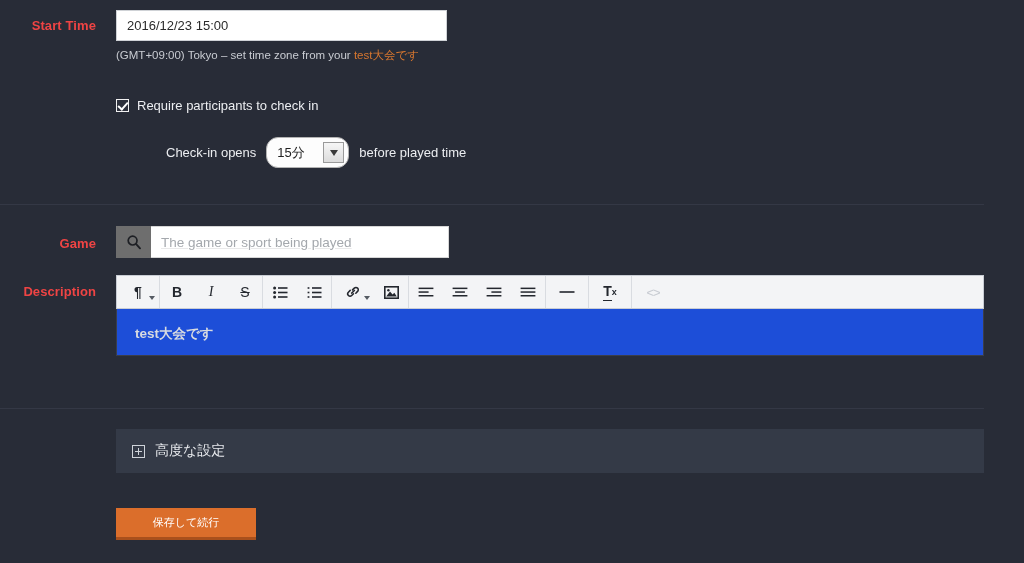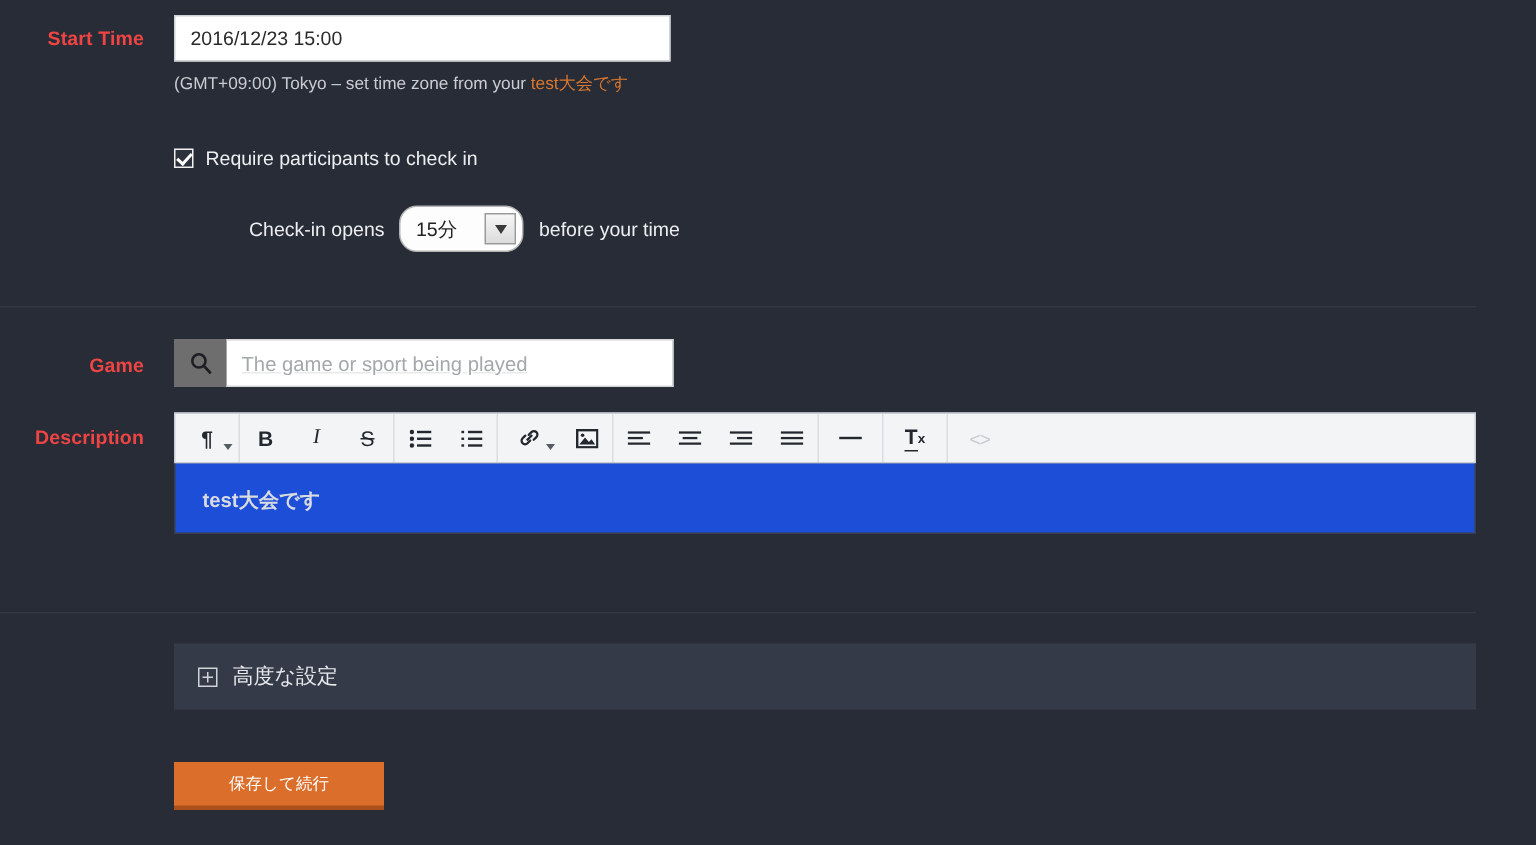--- a/index.html
+++ b/index.html
@@ -285,21 +285,21 @@
   </div>
 
   <div class="checkin-row">
     <span>Check-in opens</span>
     <span class="sel">
       <span>15分</span>
       <span class="arrowbtn">
           <i></i>
         </span>
     </span>
-    <span>before your time</span>
+    <span>before played time</span>
   </div>
 
   <div class="divider" style="top:204px;"></div>
 
   <div class="field-label" style="left:0;top:236px;">Game</div>
 
   <div class="game-wrap">
     <div class="game-btn">
       <svg width="16" height="16" viewBox="0 0 16 16" aria-hidden="true">
         <circle cx="6.6" cy="6.6" r="4.4" fill="none" stroke="#1d1f24" stroke-width="1.7"></circle>

